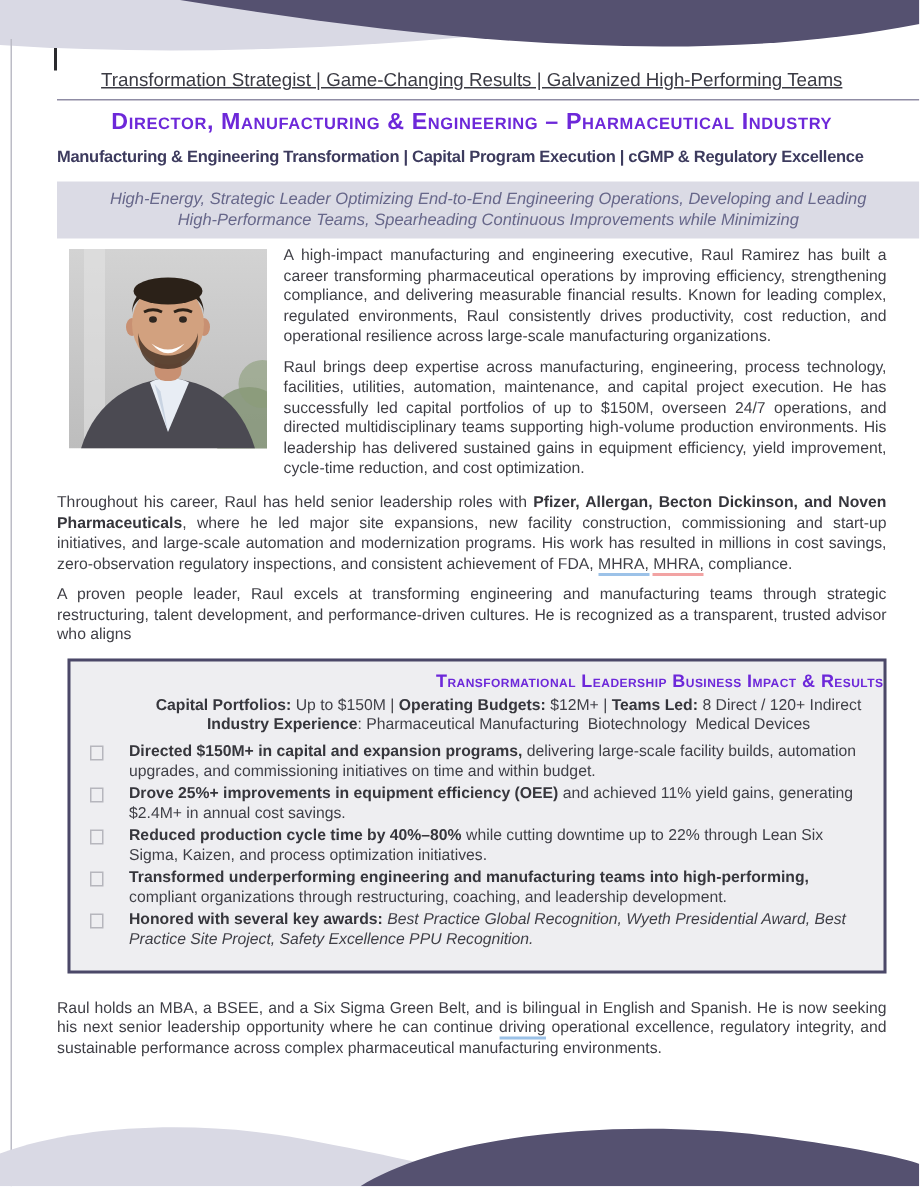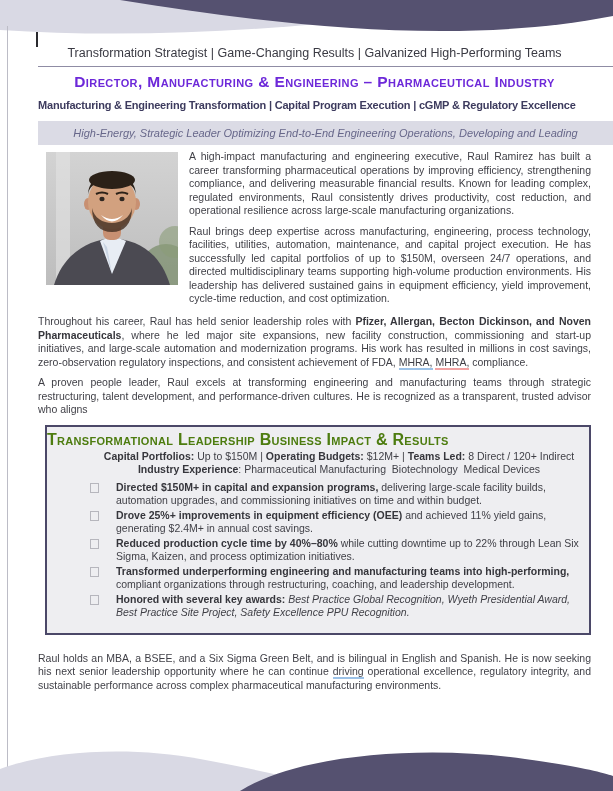--- a/index.html
+++ b/index.html
@@ -6,44 +6,44 @@
   .page{position:relative;width:613px;height:791px;overflow:hidden;background:#fff;
         font-family:"Liberation Sans",sans-serif;color:#3f3f46;}
   .deco{position:absolute;left:0;z-index:0;}
   .deco.top{top:0;}
   .deco.bottom{bottom:0;}
   .edge-line{position:absolute;left:7px;top:26px;bottom:0;width:1px;background:#bcbcc6;z-index:0;}
   .cursor{position:absolute;left:36px;top:32px;width:2px;height:15px;background:#2a2a2e;z-index:2;}
   .content{position:relative;z-index:1;padding:42px 22px 0 38px;}
   .name{margin:0;text-align:center;font-size:26px;line-height:28px;font-weight:bold;
         color:#3d3b5e;letter-spacing:1px;}
-  .tagline{margin-top:3px;text-align:center;font-size:12.5px;line-height:16px;color:#3a3a43;white-space:nowrap;}
+  .tagline{margin-top:3px;text-align:center;font-size:12.5px;line-height:16px;color:#3a3a43;white-space:nowrap;text-decoration:underline;}
   .rule{margin:5px -22px 0 0;border:0;border-top:1px solid #8f8ca4;height:0;}
   .role{margin-top:6px;text-align:center;font-variant:small-caps;font-weight:bold;
         font-size:15.5px;line-height:18px;color:#6d28d9;letter-spacing:.4px;white-space:nowrap;}
   .subtitle{margin-top:7px;font-weight:bold;font-size:11px;line-height:15px;
         color:#3d3b5e;letter-spacing:-0.2px;white-space:nowrap;}
   .banner{margin:8px -22px 0 0;background:#dbdbe5;padding:5px 2px;text-align:center;
         font-style:italic;font-size:11px;line-height:14px;color:#67678a;}
   .body-text{margin-top:5px;font-size:10.5px;line-height:13.5px;text-align:justify;}
   .photo-wrap{float:left;margin:2px 11px 30px 8px;width:132px;height:133px;}
   .photo-wrap svg{display:block;}
   p.para{margin:0 0 7px 0;}
   p.clear{clear:both;}
   .b{font-weight:bold;color:#36363c;}
   .it{font-style:italic;}
   .u-blue{border-bottom:2px solid #9cc2e8;}
   .u-red{border-bottom:2px solid #f2a3a3;}
   .impact-box{margin:8px 0 17px 7px;background:#eeeef1;border:2px solid #4b4868;
         height:206px;overflow:visible;font-size:10.5px;line-height:13px;}
-  .impact-title{padding-top:6px;text-align:left;font-variant:small-caps;font-weight:bold;
-        font-size:16px;line-height:14px;color:#4d7c0f;letter-spacing:.3px;}
+  .impact-title{padding-top:6px;text-align:right;font-variant:small-caps;font-weight:bold;
+        font-size:12px;line-height:14px;color:#6d28d9;letter-spacing:.3px;}
   .impact-stats{margin-top:3px;text-align:center;color:#3f3f46;padding-left:42px;}
   .impact-stats div{line-height:13px;}
-  .bullets{margin-top:5px;padding-left:30px;}
+  .bullets{margin-top:5px;}
   .bullet{display:flex;margin:0 10px 2px 0;padding-left:13px;}
   .sq{flex:0 0 auto;width:7px;height:8px;border:1px solid #b6b6bd;margin:2px 0 0 0;background:transparent;}
   .bullet .txt{margin-left:17px;text-align:left;}
   .pre{white-space:pre-wrap;}
 </style>
 </head>
 <body>
 
 <div class="page">
 
@@ -57,20 +57,21 @@
 
   <div class="content">
 
     <div class="tagline">Transformation Strategist | Game-Changing Results  | Galvanized High-Performing Teams</div>
     <hr class="rule">
     <div class="role">Director, Manufacturing &amp; Engineering – Pharmaceutical Industry</div>
     <div class="subtitle">Manufacturing &amp; Engineering Transformation | Capital Program Execution | cGMP &amp; Regulatory Excellence</div>
 
     <div class="banner">
       <div>High-Energy, Strategic Leader Optimizing End-to-End Engineering Operations, Developing and Leading</div>
+      <div>High-Performance Teams, Spearheading Continuous Improvements while Minimizing</div>
     </div>
 
     <div class="body-text">
 
       <div class="photo-wrap">
         <svg width="132" height="133" viewBox="0 0 132 133">
           <defs>
             <linearGradient id="bg" x1="0" y1="0" x2="0" y2="1">
               <stop offset="0" stop-color="#d3d3d3"></stop>
               <stop offset="1" stop-color="#bdbdbd"></stop>

